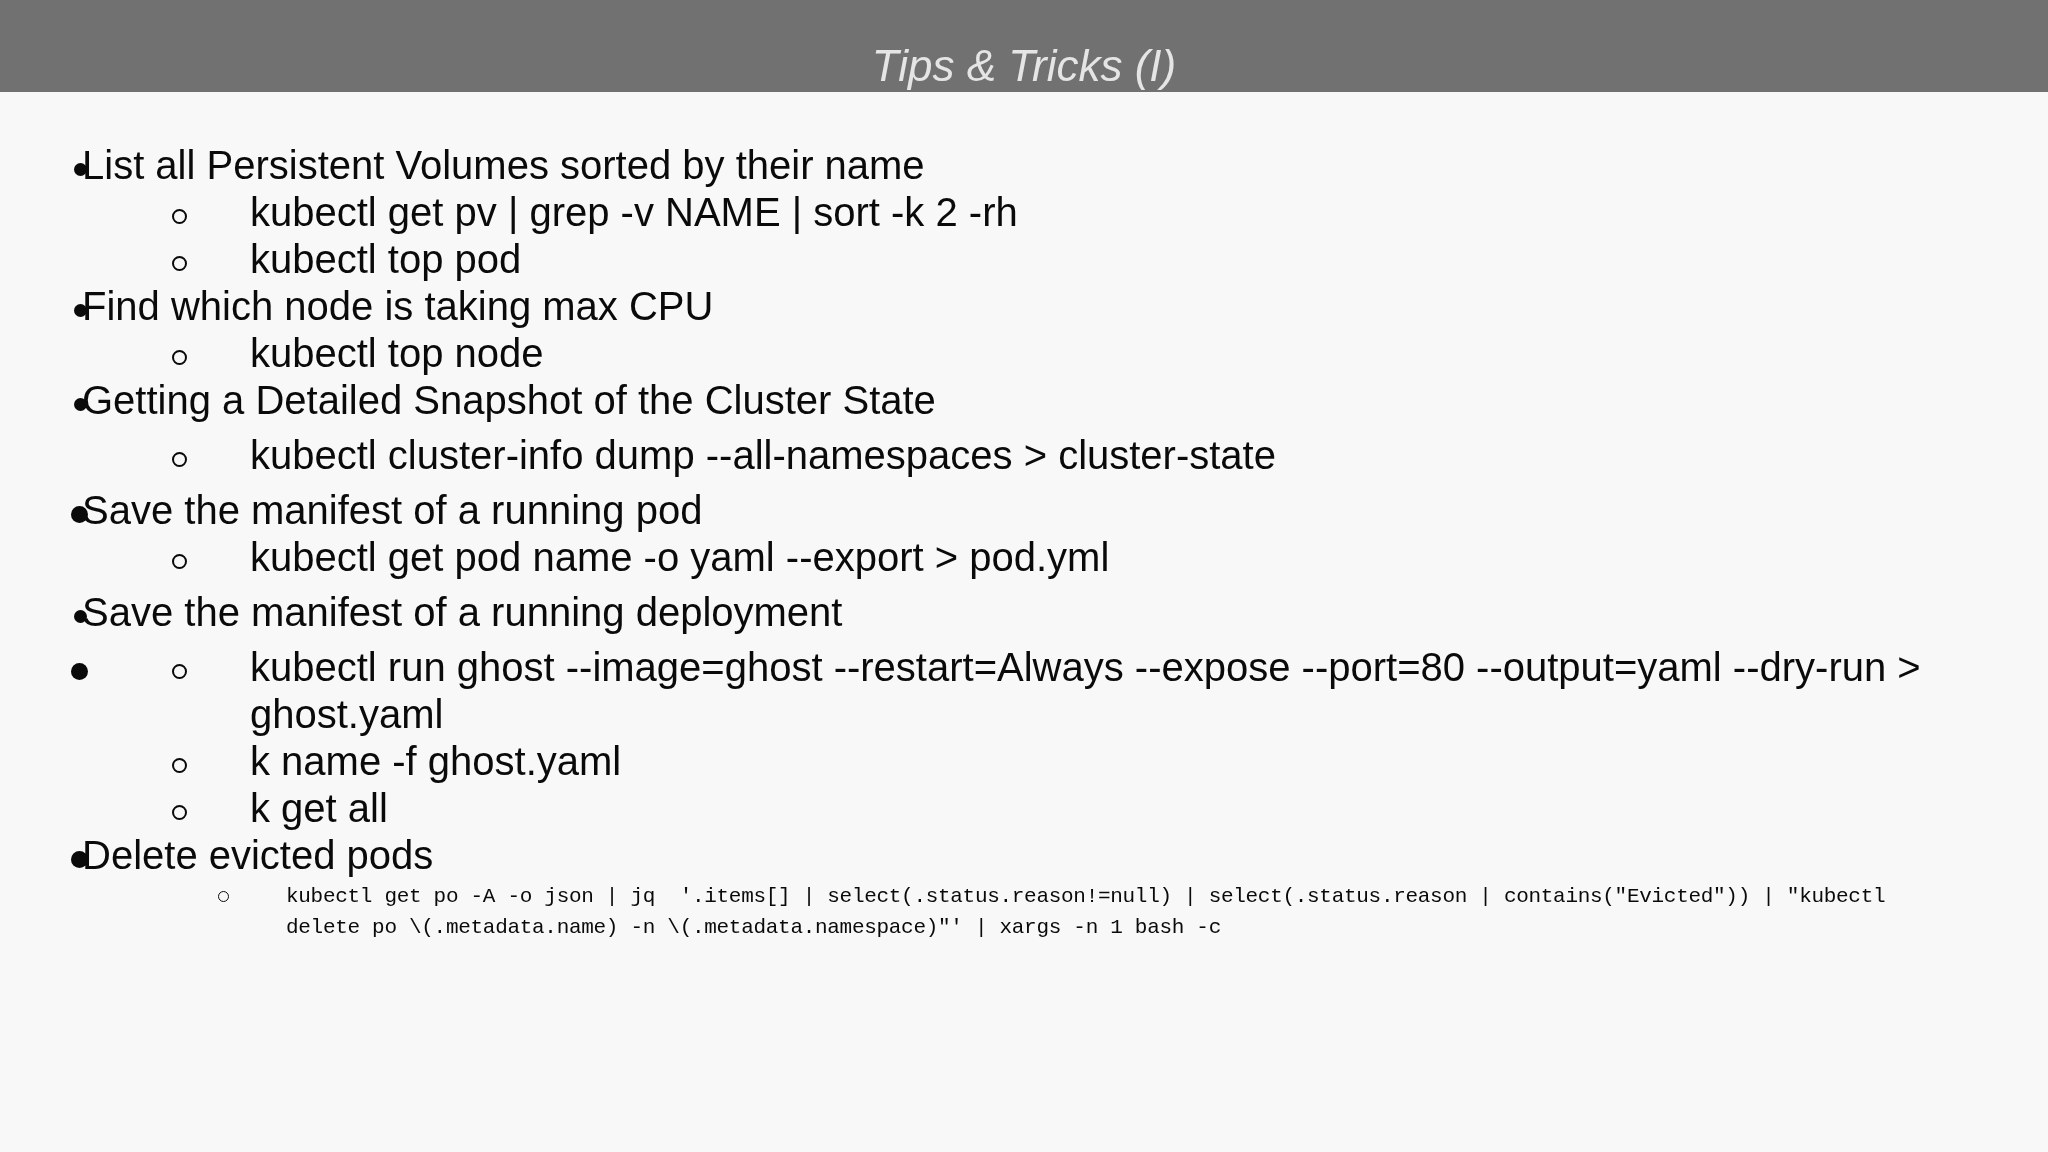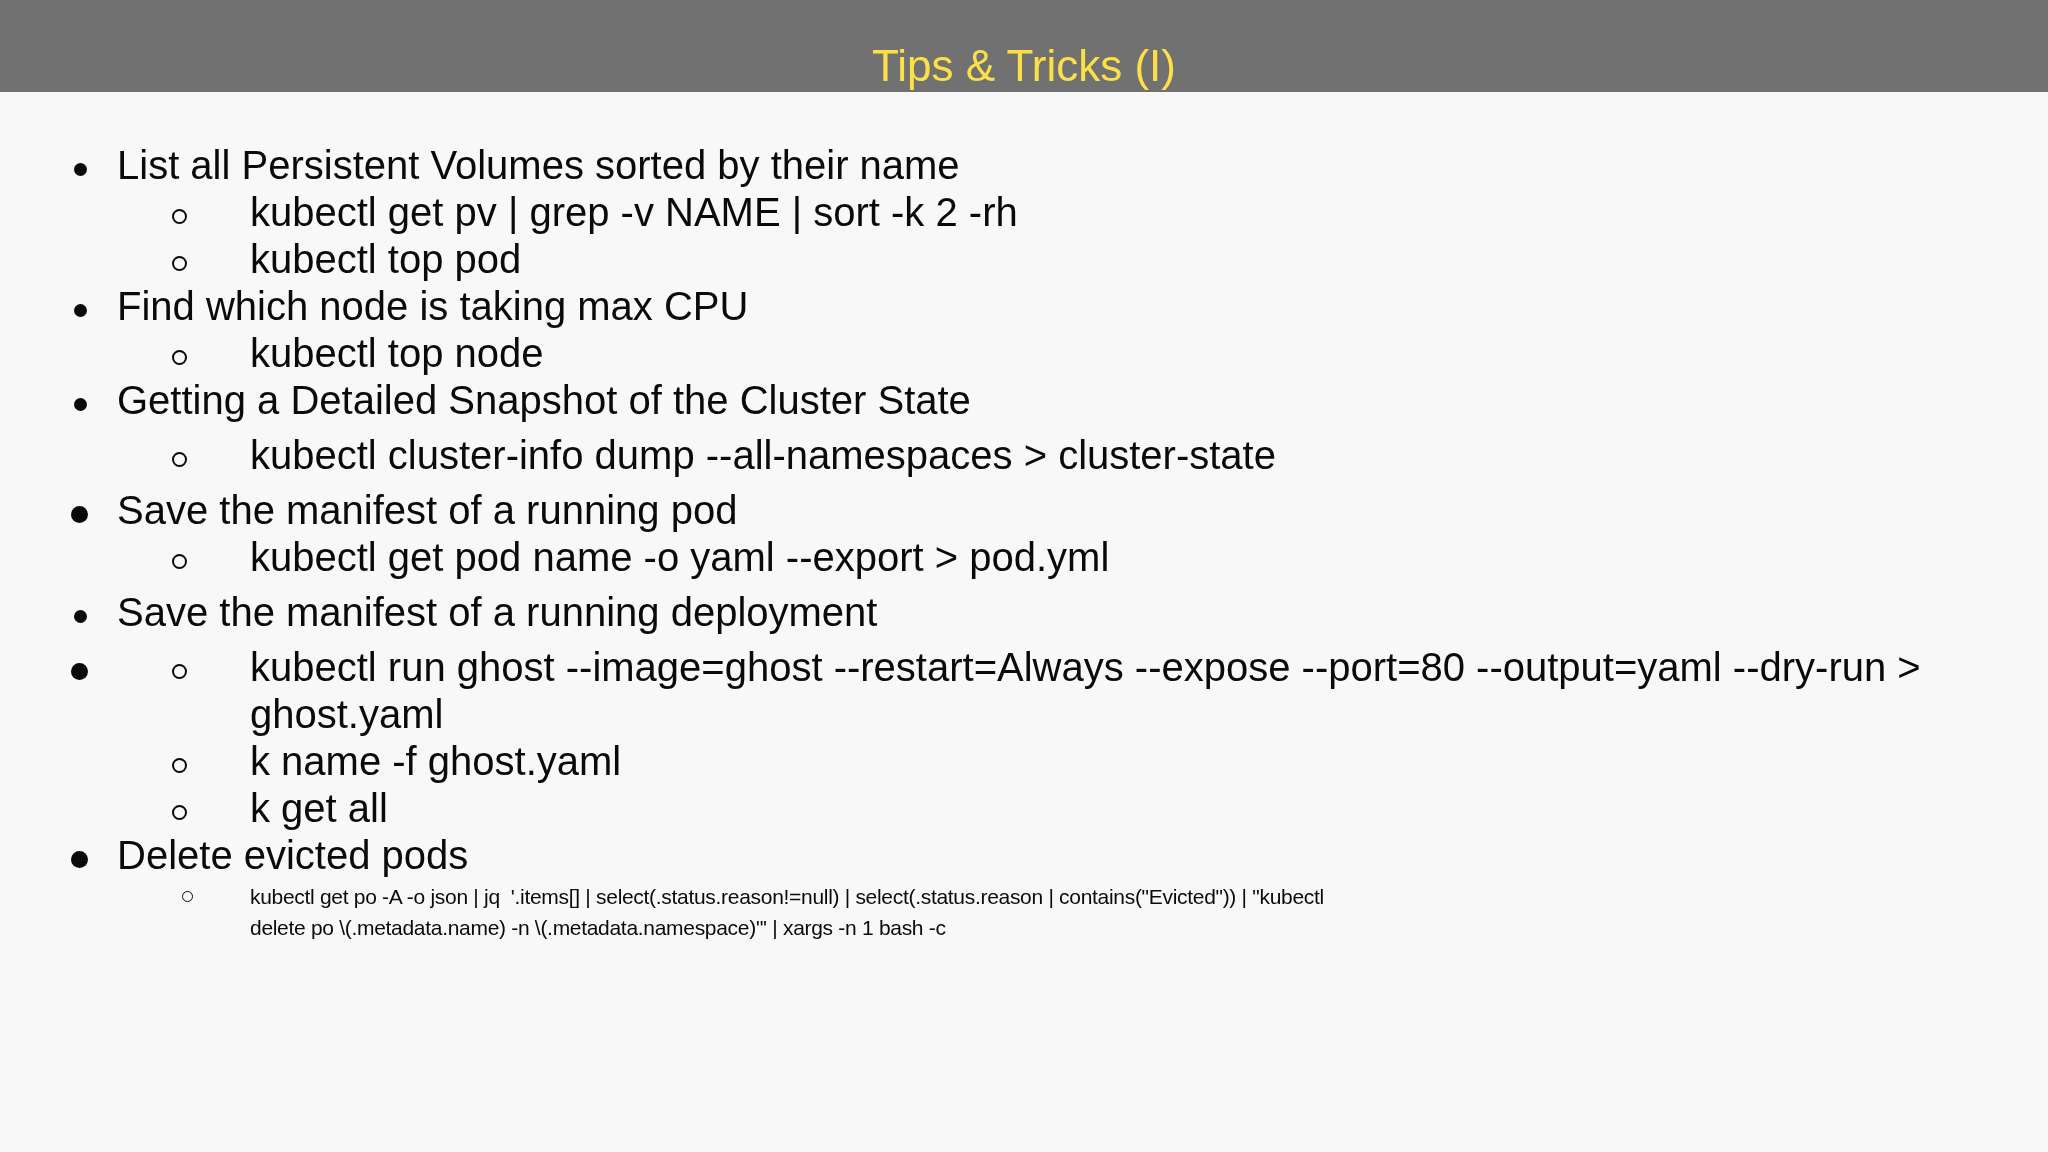--- a/index.html
+++ b/index.html
@@ -22,36 +22,37 @@
     left: 0;
     width: 2048px;
     height: 92px;
     background: #717171;
     display: flex;
     align-items: center;
     justify-content: center;
   }
   .title {
     font-size: 44px;
-    color: #fde047;
+    font-style: italic;
+    color: #e5e5e5;
     letter-spacing: 0px;
     margin-top: 40px;
   }
   .content {
     position: absolute;
     top: 142px;
     left: 0;
     width: 1978px;
   }
   .item {
     position: relative;
     font-size: 40px;
     line-height: 47px;
   }
-  .item.lvl1 { padding-left: 117px; }
+  .item.lvl1 { padding-left: 82px; }
   .item.lvl2 { padding-left: 250px; }
   .item.sp   { margin-top: 8px; }
   .txt { white-space: pre-wrap; }
   .marker {
     position: absolute;
     box-sizing: border-box;
     border-radius: 50%;
   }
   .dot {
     width: 13px; height: 13px;
@@ -67,25 +68,26 @@
     width: 15px; height: 15px;
     border: 2.2px solid #0a0a0a;
     left: 172px; top: 20px;
   }
   .circle-sm {
     width: 11px; height: 11px;
     border: 1.8px solid #0a0a0a;
     left: 182px; top: 10px;
   }
   .item.code {
-    font-family: Liberation Sans, sans-serif;
+    font-family: Liberation Mono, monospace;
     font-size: 21px;
     line-height: 31px;
     margin-top: 2px;
     letter-spacing: -0.3px;
+    margin-left: 36px;
   }
 </style>
 </head>
 <body>
 
 <div class="slide">
 
   <div class="header">
     <div class="title">Tips &amp; Tricks (I)</div>
   </div>

